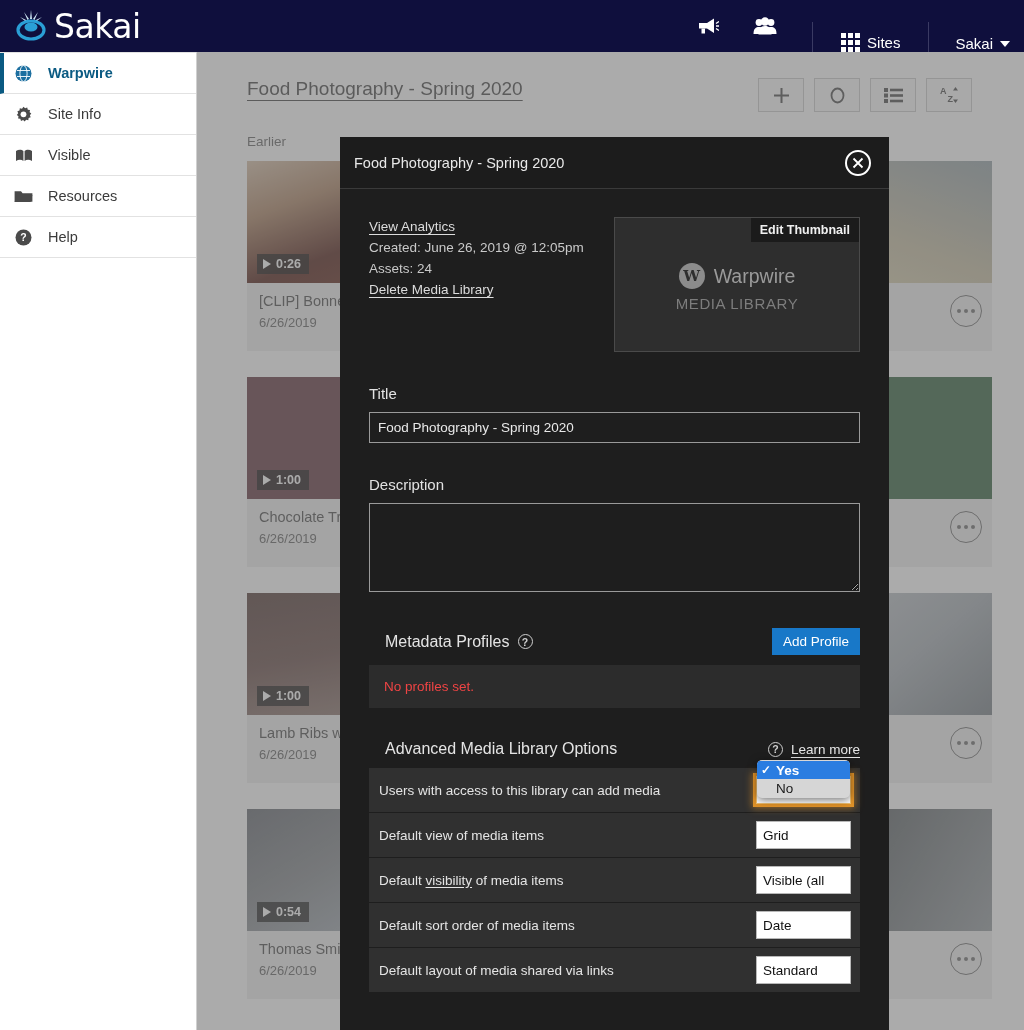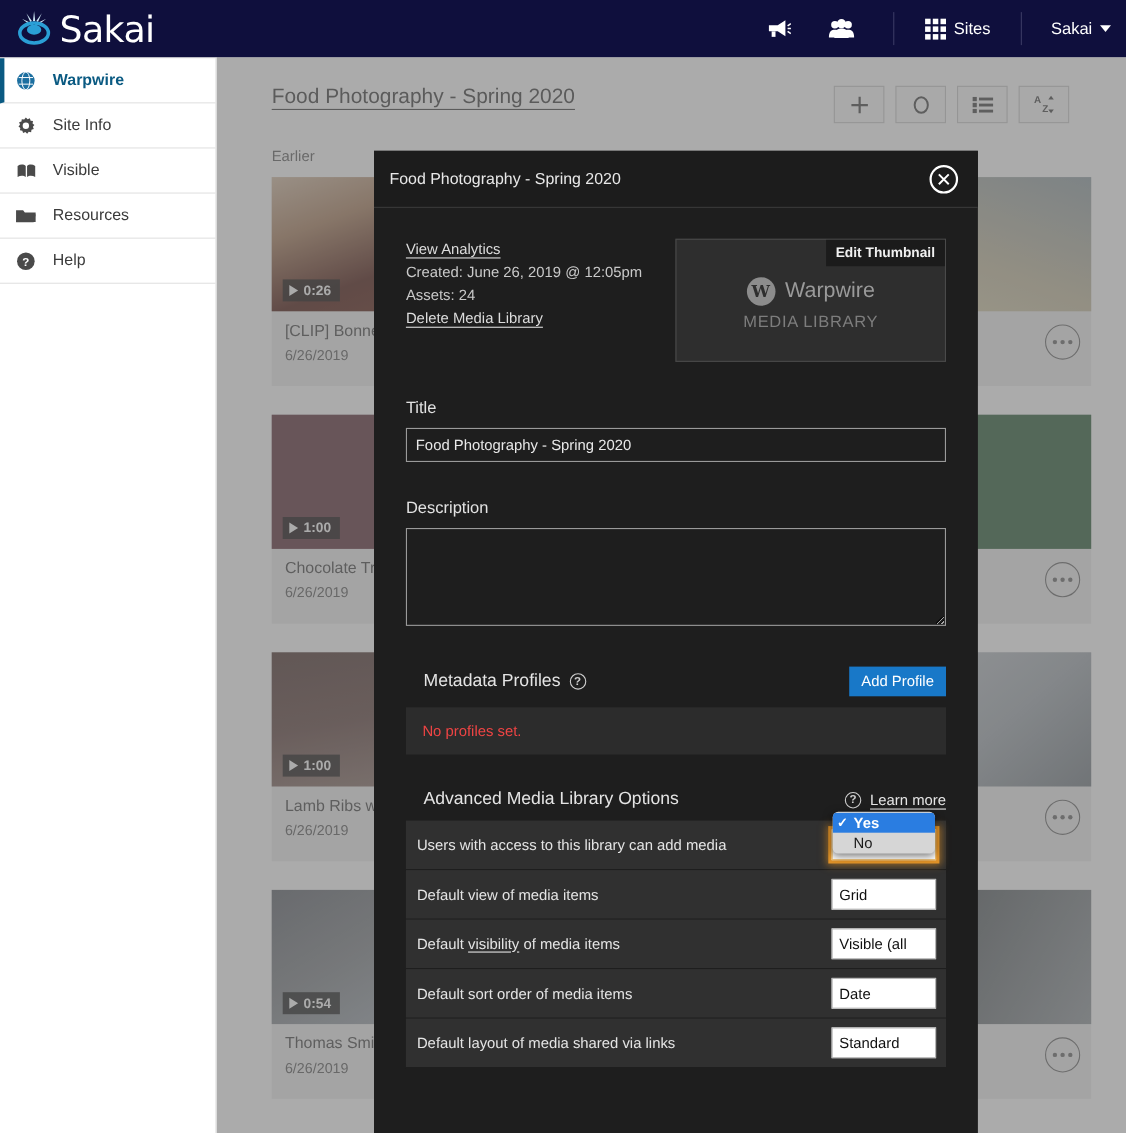--- a/index.html
+++ b/index.html
@@ -14,21 +14,21 @@
   .topbar {
     position: absolute; top: 0; left: 0;
     width: 1024px; height: 52px;
     background: #0f0f3d;
     display: flex; align-items: center;
     z-index: 40;
   }
   .logo-wrap { display:flex; align-items:center; padding-left: 10px; gap: 2px; }
   .logo-mark { width: 42px; height: 40px; position: relative; }
   .logo-text { color:#ffffff; font-size: 33px; letter-spacing: -0.5px; font-family:"DejaVu Sans", sans-serif; font-weight: 400; line-height: 1; }
-  .topbar-right { margin-left:auto; display:flex; align-items:center; height:100%; padding-right: 14px; gap: 16px; }
+  .topbar-right { margin-left:auto; display:flex; align-items:flex-end; height:100%; padding-right: 14px; gap: 16px; }
   .tb-icon { color:#fff; display:flex; align-items:center; justify-content:center; padding: 0 9px; height:100%; }
   .tb-div { width:1px; height: 30px; background: #3a3a63; margin: 0 10px; }
   .tb-sites { display:flex; align-items:center; gap:7px; color:#fff; font-size:15px; padding: 0 2px; }
   .grid3 { display:grid; grid-template-columns: repeat(3, 5px); grid-template-rows: repeat(3,5px); gap:2px; }
   .grid3 i { background:#fff; display:block; width:5px; height:5px; }
   .tb-user { display:flex; align-items:center; gap:7px; color:#fff; font-size:15px; }
   .caret-d { width:0;height:0;border-left:5px solid transparent;border-right:5px solid transparent;border-top:6px solid #fff; }
 
   
   .sidebar {
@@ -114,21 +114,21 @@
     color:#fff; font-size: 15px; line-height:1;
   }
   .modal-body { padding: 28px 29px 0 29px; }
 
   .info-row { display:flex; }
   .info-left { flex: 1; padding-top: 2px; }
   .ilink { color:#dcdcdc; font-size: 13.5px; text-decoration: underline; text-underline-offset: 3px; display:block; margin-bottom: 6px; }
   .iline { color:#c9c9c9; font-size: 13.5px; margin-bottom: 6px; }
 
   .thumb-box {
-    width: 246px; height: 112px; background:#2e2e2e;
+    width: 246px; height: 135px; background:#2e2e2e;
     border: 1px solid #4a4a4a; position:relative;
     display:flex; flex-direction:column; align-items:center; justify-content:center;
   }
   .edit-thumb {
     position:absolute; top:0; right:0; background:#1b1b1b; color:#f0f0f0;
     font-size: 12.5px; font-weight:bold; padding: 5px 9px;
   }
   .ww-logo { display:flex; align-items:center; gap:9px; margin-top: 6px; }
   .ww-circle {
     width: 26px; height:26px; border-radius:50%; background:#8c8c8c; color:#2e2e2e;

